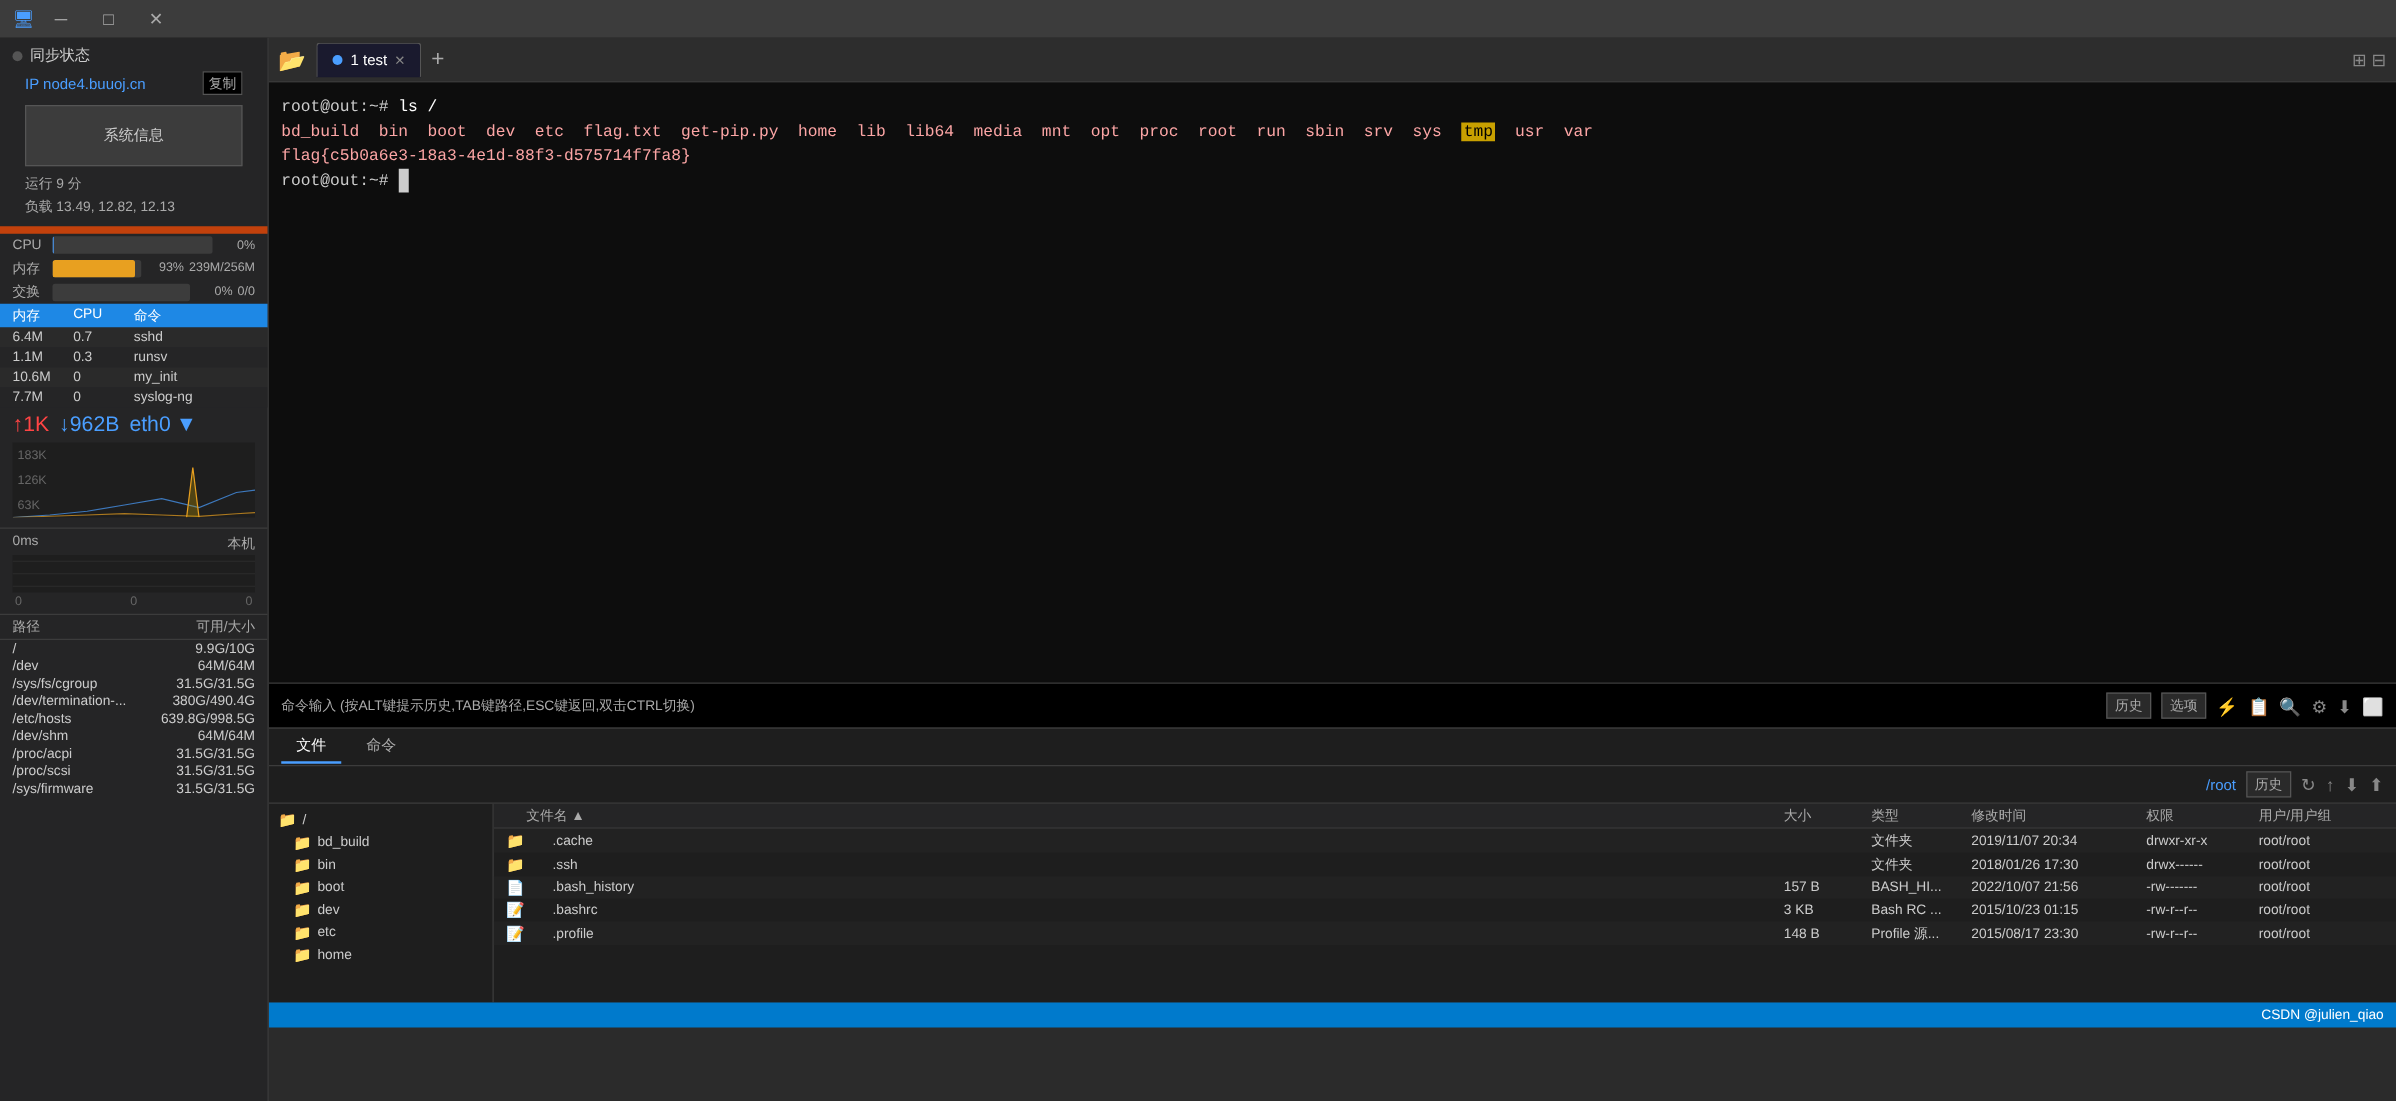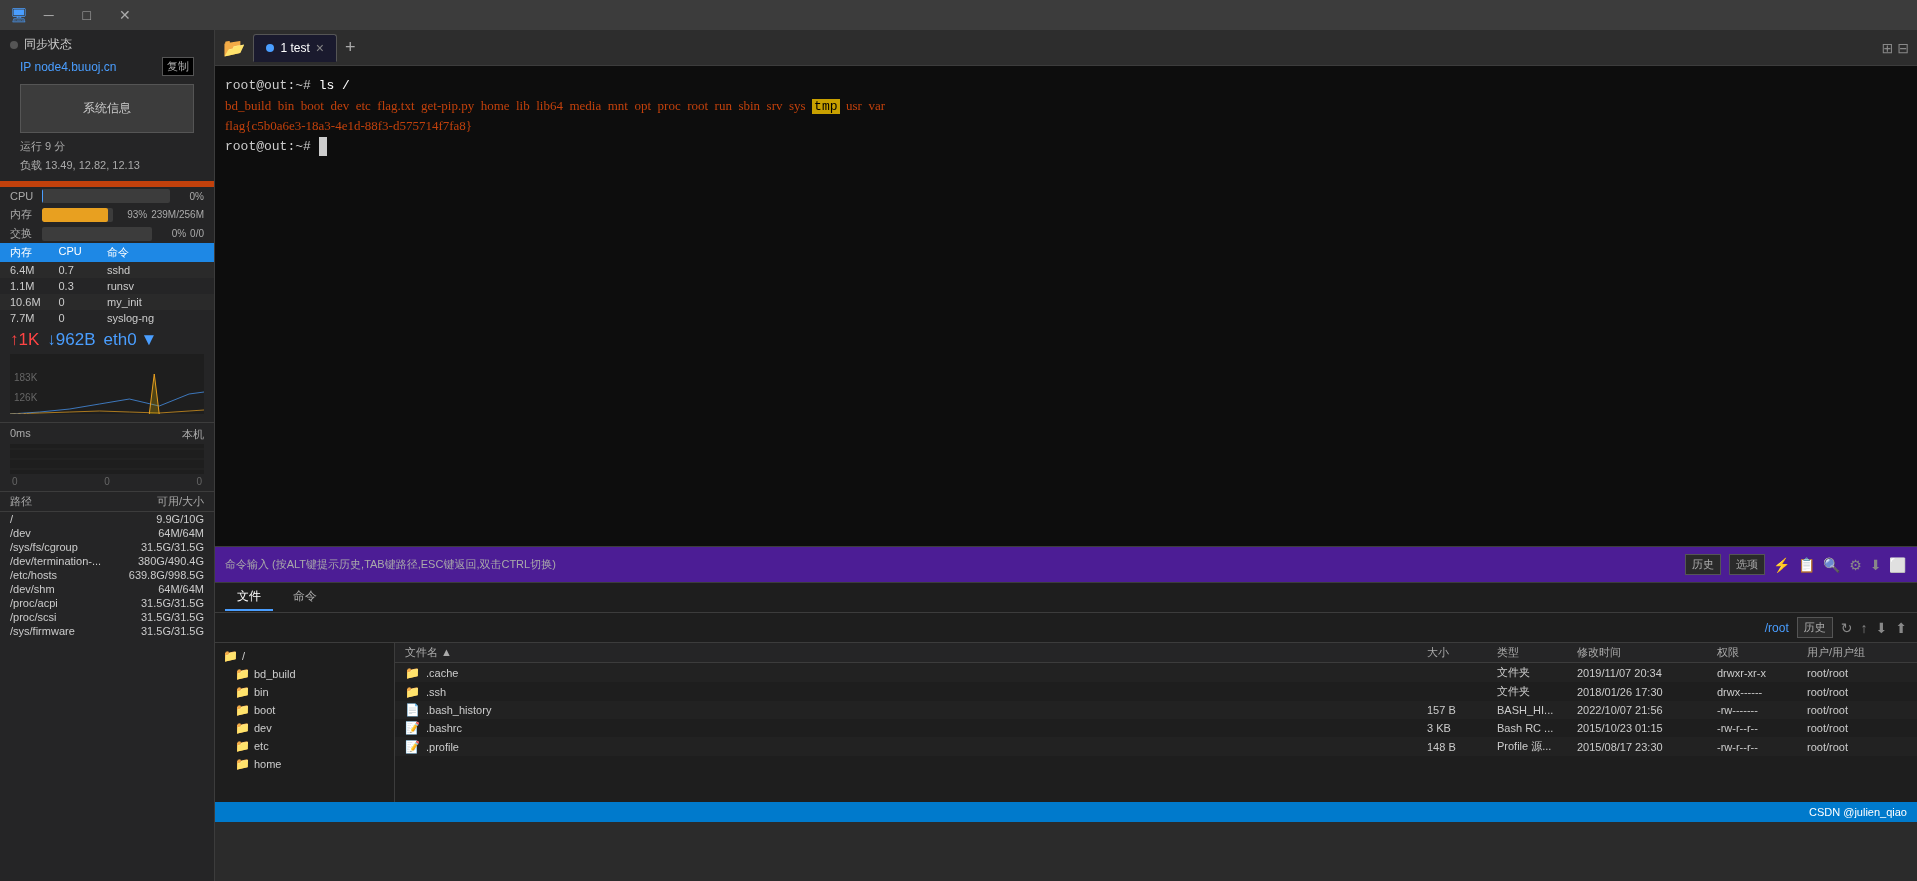--- a/index.html
+++ b/index.html
@@ -47,21 +47,21 @@
     .proc-row:nth-child(odd) { background: #2a2a2a; }
     .proc-row:nth-child(even) { background: #252526; }
 
     
     #net-section { padding: 4px 10px; }
     #net-header { display: flex; align-items: center; gap: 8px; color: #4a9eff; font-size: 17px; }
     #net-up { color: #ff4444; }
     #net-down { color: #4a9eff; }
     #net-iface { display: flex; align-items: center; gap: 4px; }
     #net-graph { height: 60px; background: #1e1e1e; margin: 4px 0; position: relative; overflow: hidden; }
-    #net-labels { display: flex; flex-direction: column; justify-content: space-around; position: absolute; left: 4px; top: 13px; height: 100%; color: #666; font-size: 10px; }
+    #net-labels { display: flex; flex-direction: column; justify-content: space-around; position: absolute; left: 4px; top: 0; height: 100%; color: #666; font-size: 10px; }
 
     
     #ping-section { padding: 4px 10px; border-top: 1px solid #3c3c3c; }
     #ping-header { display: flex; justify-content: space-between; color: #aaa; font-size: 11px; }
     #ping-graph { height: 30px; background: #1e1e1e; margin: 2px 0; }
 
     
     #disk-section { border-top: 1px solid #3c3c3c; flex: 1; overflow-y: auto; }
     #disk-header { display: flex; padding: 2px 10px; color: #aaa; font-size: 11px; border-bottom: 1px solid #3c3c3c; }
     .disk-path { flex: 1; }
@@ -80,26 +80,26 @@
     .tab-close { color: #888; font-size: 14px; cursor: pointer; }
     #add-tab { background: none; border: none; color: #aaa; font-size: 18px; cursor: pointer; padding: 0 4px; }
     #layout-icons { margin-left: auto; display: flex; gap: 4px; }
     .layout-icon { color: #888; cursor: pointer; font-size: 14px; }
 
     
     #terminal { flex: 1; background: #0d0d0d; color: #ccc; font-family: 'Consolas', 'Courier New', monospace; font-size: 13px; padding: 10px; overflow-y: auto; min-height: 200px; max-height: 480px; }
     .term-line { line-height: 1.5; white-space: pre; }
     .term-prompt { color: #ccc; }
     .term-cmd { color: #fff; }
-    .term-output { color: #c2410c; font-family: Liberation Serif, serif; }
+    .term-output { color: #fca5a5; }
     .term-highlight { background: #c8a000; color: #000; padding: 0 2px; }
     .term-cursor { background: #ccc; color: #000; display: inline-block; width: 8px; }
 
     
-    #cmd-bar { background: #4c1d95; border-top: 1px solid #3c3c3c; height: 36px; display: flex; align-items: center; padding: 0 10px; gap: 8px; }
+    #cmd-bar { background: #000000; border-top: 1px solid #3c3c3c; height: 36px; display: flex; align-items: center; padding: 0 10px; gap: 8px; }
     #cmd-input-label { color: #aaa; font-size: 11px; flex-shrink: 0; }
     #cmd-input { flex: 1; background: transparent; border: none; color: #ccc; font-size: 12px; outline: none; }
     #cmd-toolbar { display: flex; gap: 8px; align-items: center; }
     .cmd-icon { color: #888; cursor: pointer; font-size: 14px; }
     .cmd-btn { color: #aaa; font-size: 11px; cursor: pointer; border: 1px solid #555; padding: 2px 6px; background: #2a2a2a; }
 
     
     #bottom-panel { background: #1e1e1e; border-top: 1px solid #3c3c3c; height: 220px; display: flex; flex-direction: column; }
     #bottom-tabs { display: flex; align-items: center; border-bottom: 1px solid #3c3c3c; height: 30px; padding: 0 10px; gap: 8px; }
     .bottom-tab { padding: 4px 12px; color: #aaa; cursor: pointer; font-size: 12px; border-bottom: 2px solid transparent; }
@@ -109,21 +109,21 @@
     #fm-history-btn { color: #aaa; font-size: 11px; cursor: pointer; border: 1px solid #555; padding: 2px 6px; background: #2a2a2a; }
     .fm-toolbar-icon { color: #888; cursor: pointer; font-size: 14px; }
     #fm-content { display: flex; flex: 1; overflow: hidden; }
     #fm-tree { width: 180px; border-right: 1px solid #3c3c3c; overflow-y: auto; padding: 4px; }
     .tree-item { padding: 2px 4px; color: #ccc; font-size: 11px; cursor: pointer; display: flex; align-items: center; gap: 4px; }
     .tree-icon { color: #f0c040; font-size: 12px; }
     .tree-label { }
     #fm-files { flex: 1; overflow-y: auto; }
     #fm-table-header { display: flex; padding: 2px 10px; background: #252526; border-bottom: 1px solid #3c3c3c; font-size: 11px; color: #aaa; }
     .fm-col { font-size: 11px; }
-    .fm-col-name { flex: 2; }
+    .fm-col-name { flex: 2; margin-left: 16px; }
     .fm-col-size { width: 70px; }
     .fm-col-type { width: 80px; }
     .fm-col-date { width: 140px; }
     .fm-col-perm { width: 90px; }
     .fm-col-owner { width: 100px; }
     .fm-file-row { display: flex; align-items: center; padding: 2px 10px; font-size: 11px; color: #ccc; cursor: pointer; }
     .fm-file-row:nth-child(even) { background: #222; }
     .fm-file-icon { margin-right: 6px; font-size: 12px; }
     .fm-file-icon.folder { color: #f0c040; }
     .fm-file-icon.file { color: #888; }

